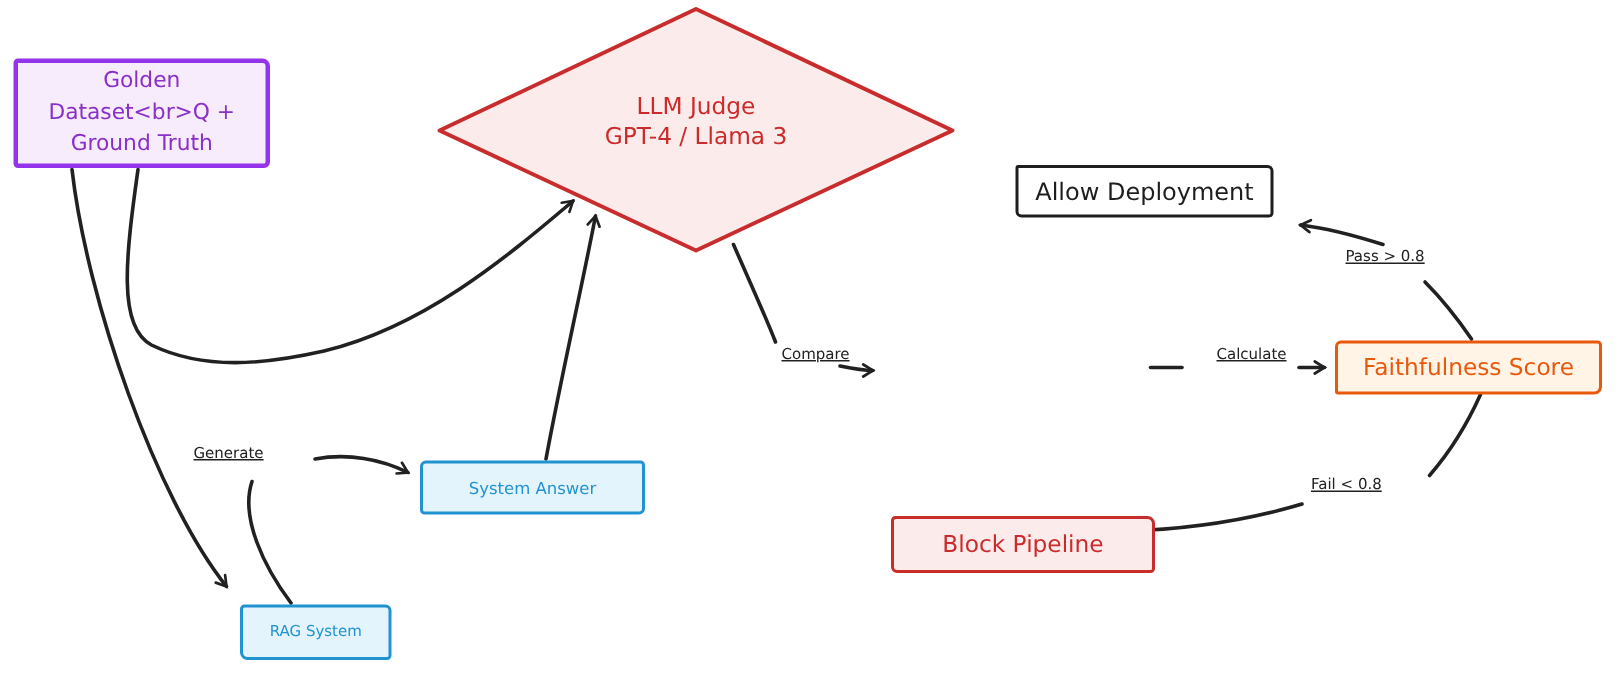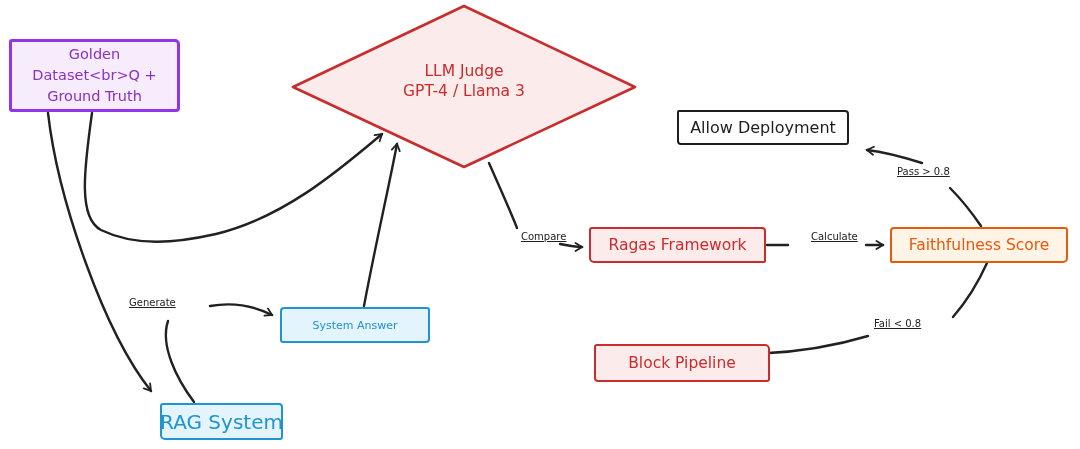--- a/index.html
+++ b/index.html
@@ -41,23 +41,23 @@
     left:594px; top:344px; width:176px; height:38px;
     background:var(--c-red-fill,#fcebeb); border:2.5px solid var(--c-red-border,#c92c2c);
     color:var(--c-red-text,#cb2b2b); font-size:15.5px; border-radius:3px 5px 3px 4px;
   }
   .n-sysans {
     left:280px; top:307px; width:150px; height:36px;
     background:var(--c-blue-fill,#e3f4fc); border:2.2px solid var(--c-blue-border,#2193d1);
     color:var(--c-blue-text,#2193d1); font-size:11px; border-radius:4px 3px 4px 3px;
   }
   .n-rag {
-    left:160px; top:403px; width:123px; height:37px;
+    left:160px; top:403px; width:101px; height:37px;
     background:var(--c-blue-fill,#e3f4fc); border:2.2px solid var(--c-blue-border,#2193d1);
-    color:var(--c-blue-text,#2193d1); font-size:20px; border-radius:3px 4px 3px 5px;
+    color:var(--c-blue-text,#2193d1); font-size:10px; border-radius:3px 4px 3px 5px;
   }
   .diamond-label {
     position:absolute; left:364px; top:62px; width:200px;
     color:var(--c-red-text,#cb2b2b); font-size:15.5px; line-height:19.5px;
     text-align:center; white-space:nowrap;
   }
   .elabel {
     position:absolute; background:#ffffff; color:var(--c-ink,#212121);
     font-size:10px; padding:0 2px; white-space:nowrap;text-decoration:underline;
   }
@@ -104,23 +104,20 @@
 
   <div class="diamond-label">
     <div>LLM Judge</div>
     <div>GPT-4 / Llama 3</div>
   </div>
 
   <div class="node n-allow">
     <span>Allow Deployment</span>
   </div>
 
-  <div class="node n-ragas">
-    <span>Ragas Framework</span>
-  </div>
 
   <div class="node n-faith">
     <span>Faithfulness Score</span>
   </div>
 
   <div class="node n-block">
     <span>Block Pipeline</span>
   </div>
 
   <div class="node n-sysans">

